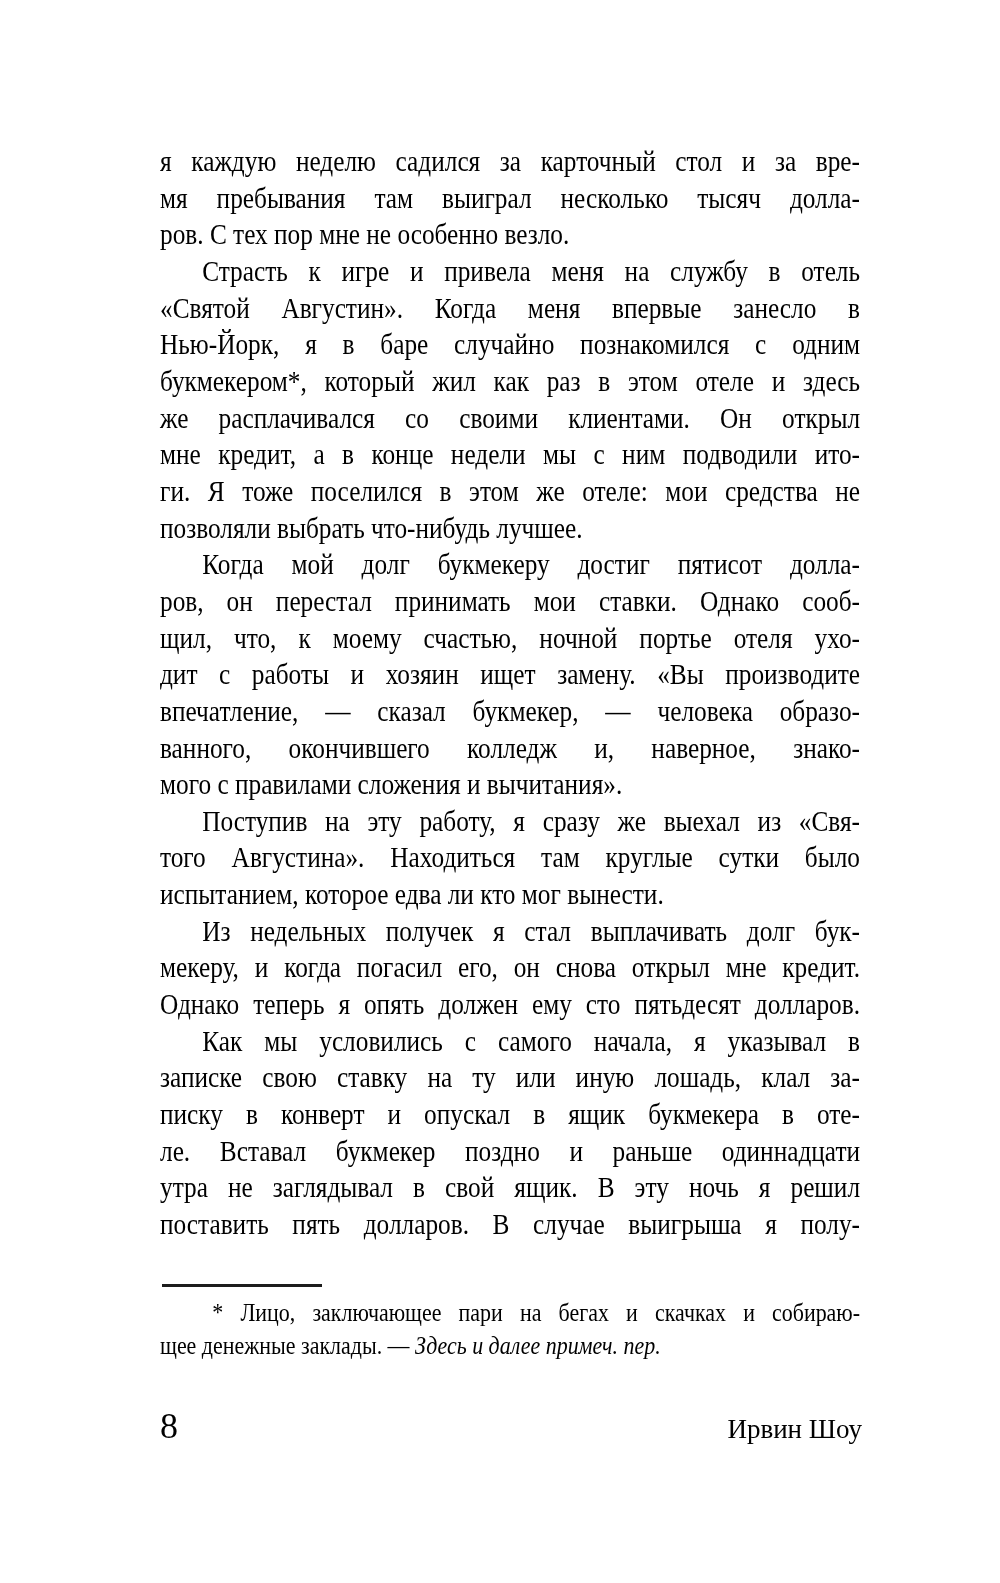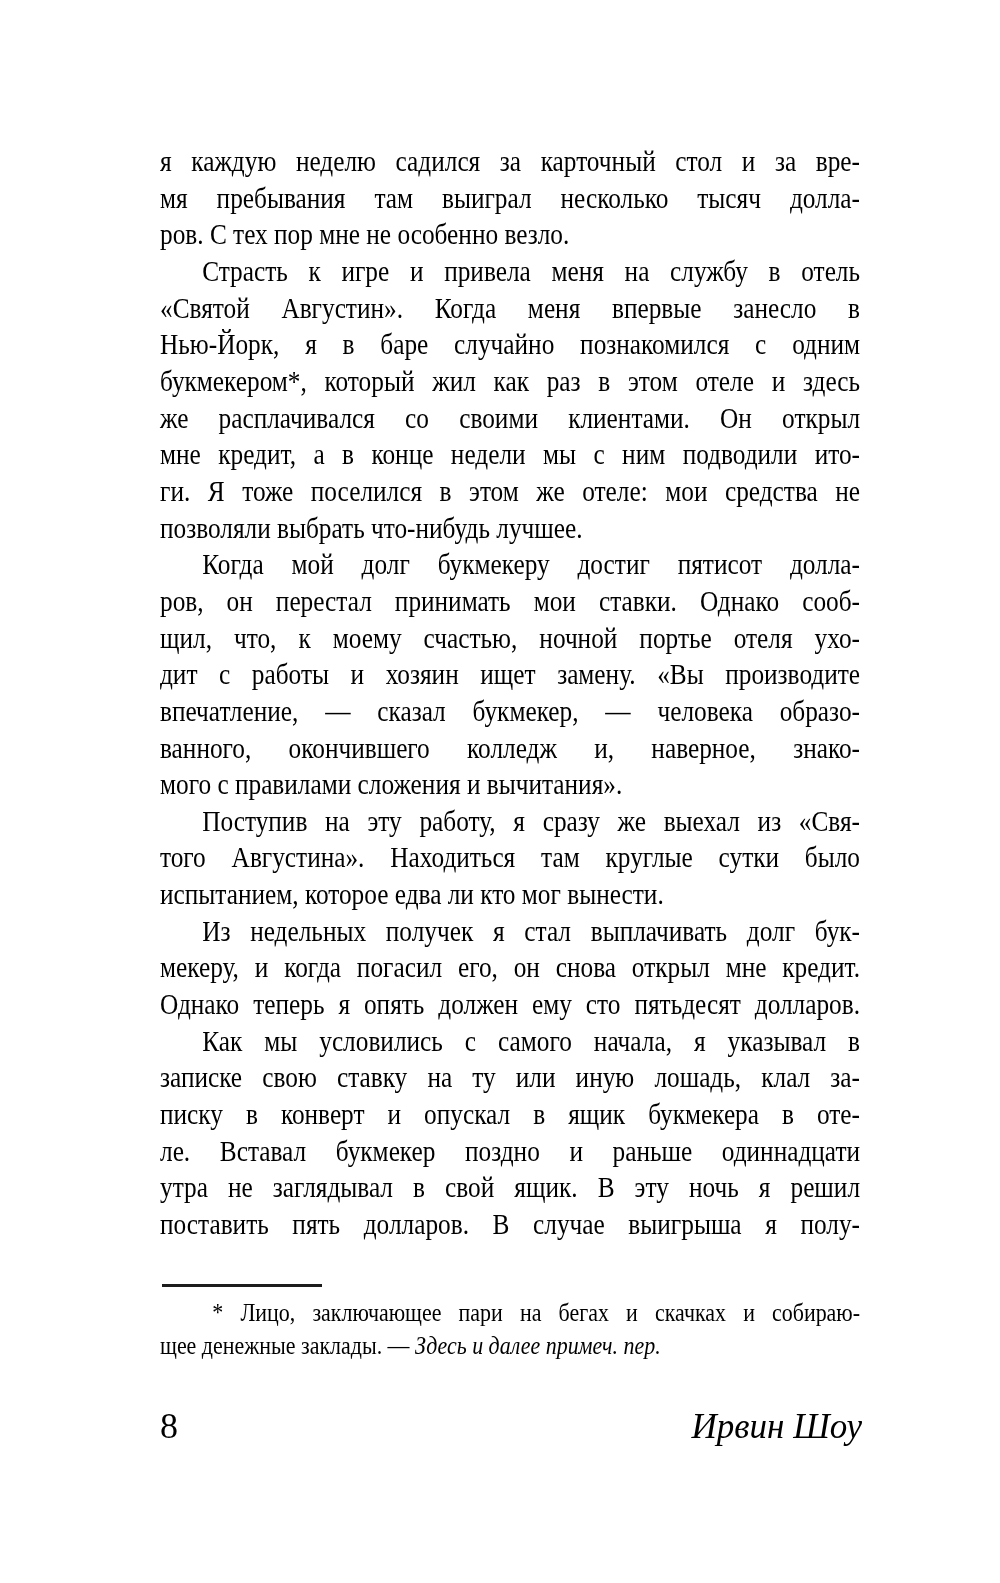--- a/index.html
+++ b/index.html
@@ -62,22 +62,21 @@
     width: 702px;
     display: flex;
     justify-content: space-between;
     align-items: baseline;
   }
   .page-number {
     font-size: 36px;
     line-height: 40px;
   }
   .author {
-    font-style: italic;
-    font-size: 35px;
+    font-size: 27px;
     line-height: 40px;
   }
 </style>
 </head>
 <body>
 
 <div class="page">
 
   <main class="condensed body-text">
 

